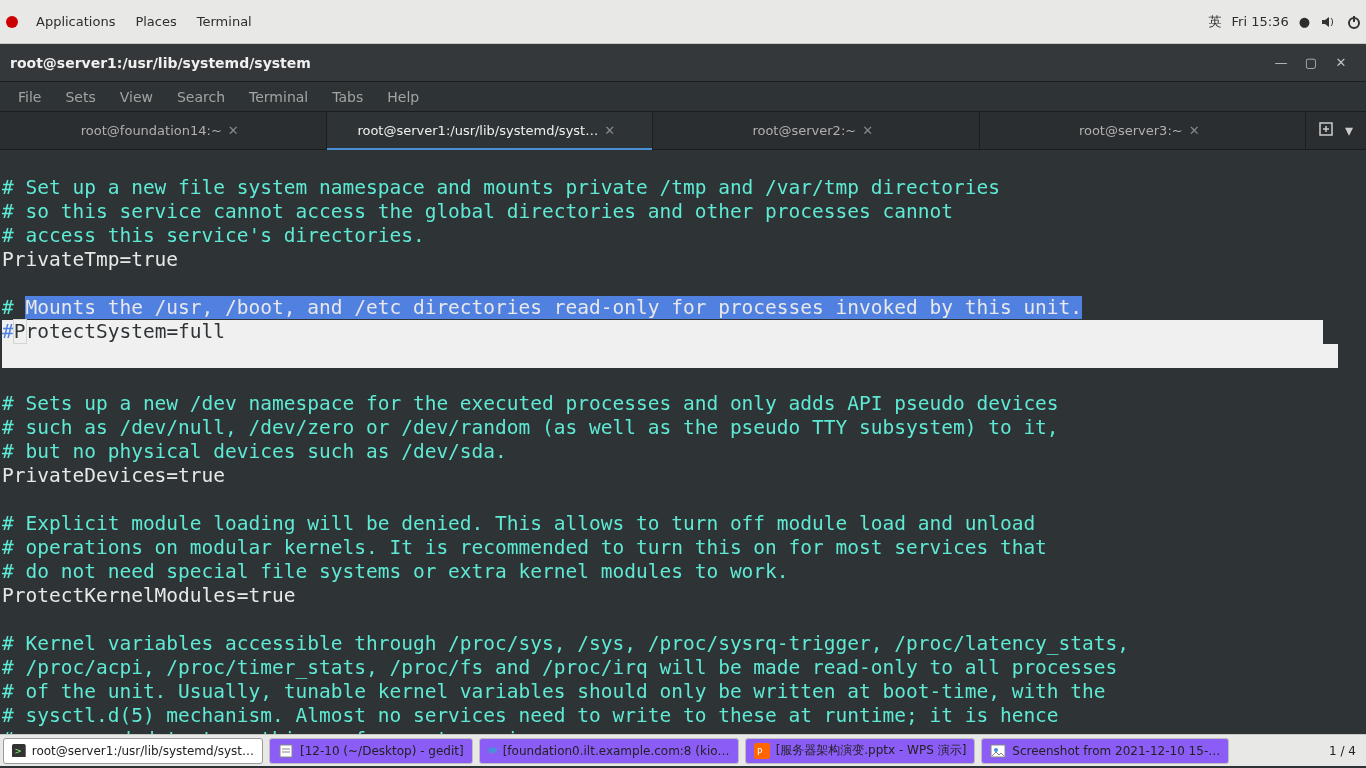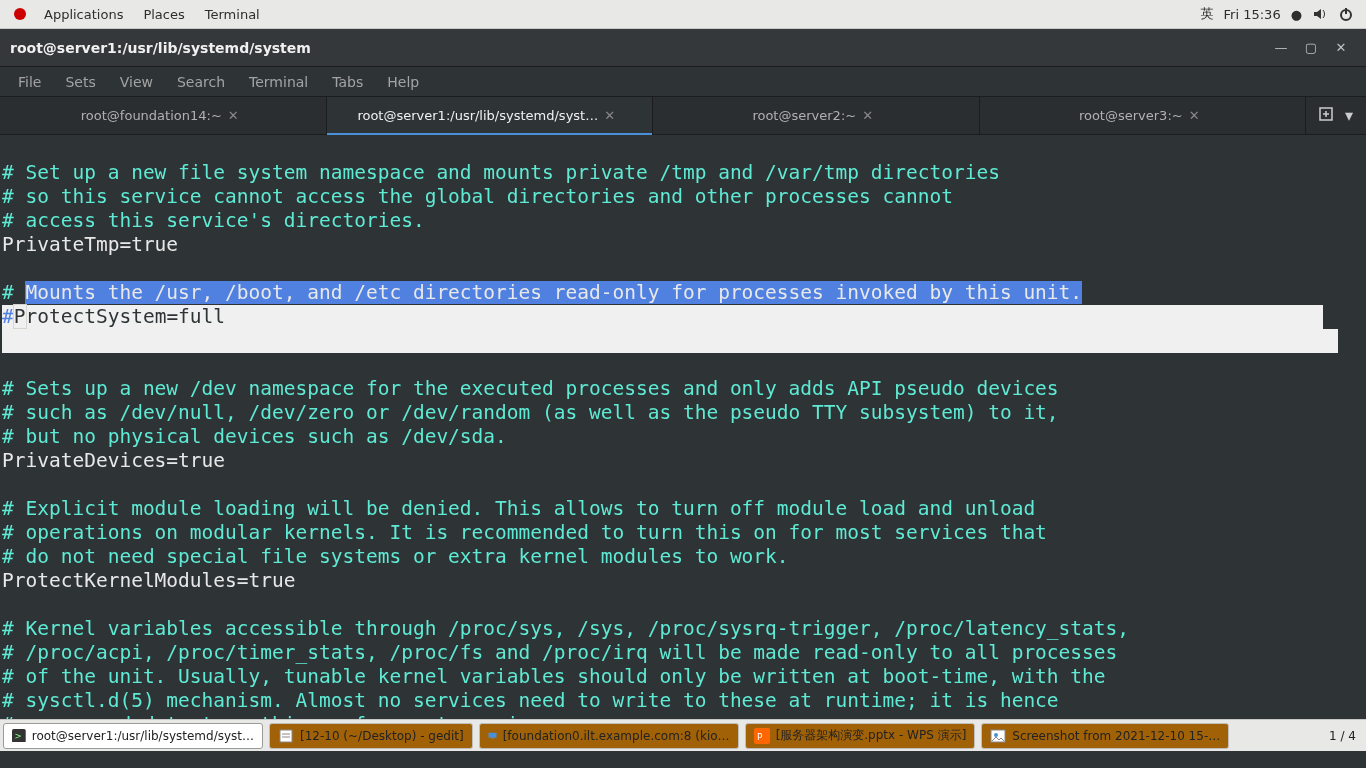--- a/index.html
+++ b/index.html
@@ -4,25 +4,25 @@
 <style>
 * { margin: 0; padding: 0; box-sizing: border-box; }
 body {
   width: 1366px; height: 768px;
   font-family: "DejaVu Sans", sans-serif;
   background: #2e3436;
   overflow: hidden;
   color: #d3d7cf;
 }
 .topbar {
-  height: 29px;
+  height: 44px;
   background: #e8e8e7;
   display: flex;
   align-items: center;
-  padding: 0 12px;
+  padding: 0 4px;
   color: #2e2e2e;
   font-size: 13px;
   border-bottom: 1px solid #c8c8c7;
 }
 .topbar .redhat { width:16px; height:16px; margin-right:6px; }
 .topbar .menu-item { padding: 4px 10px; cursor: default; }
 .topbar .spacer { flex: 1; }
 .topbar .tray { display:flex; align-items:center; gap: 10px; }
 .tray-icon { width:16px; height:16px; display:inline-flex; align-items:center; justify-content:center; }
 .app-titlebar {
@@ -91,21 +91,21 @@
   background: #e8e8e7;
   display:flex;
   align-items:center;
   font-size: 12px;
   color:#222;
   border-top:1px solid #c8c8c7;
 }
 .taskbtn {
   height:26px;
   border:1px solid #bfbfbf;
-  background:#a16207;
+  background:#8b5cf6;
   border-radius:3px;
   margin:0 3px;
   padding:0 8px;
   display:flex; align-items:center; gap:6px;
   max-width:260px;
   overflow:hidden;
   white-space:nowrap;
   cursor:default;
 }
 .taskbtn.active { background:#fff; border-color:#9a9a9a; }

